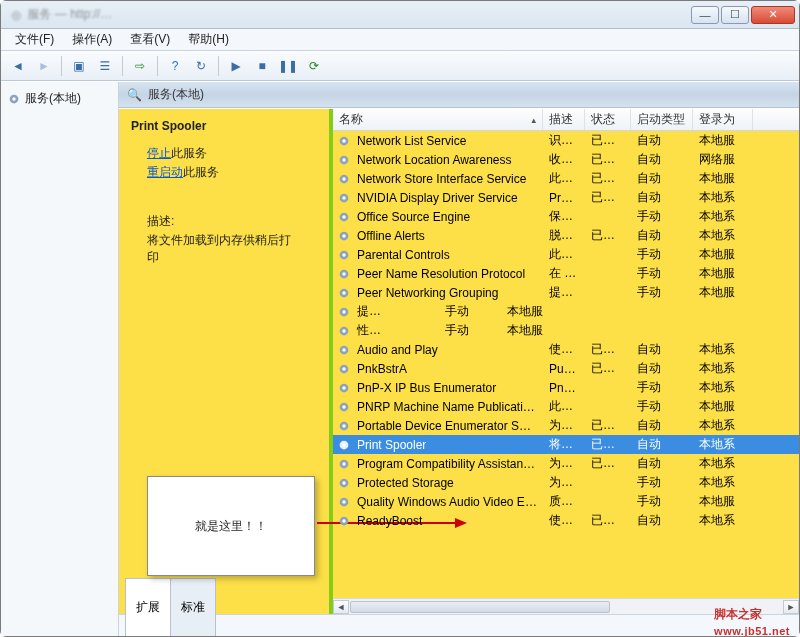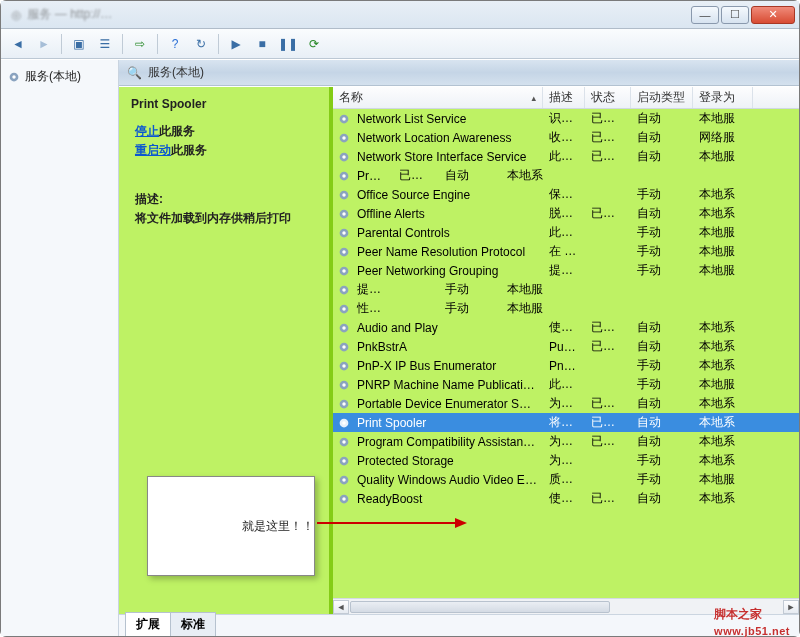--- a/index.html
+++ b/index.html
@@ -8,43 +8,43 @@
 .titlebar { height: 28px; display: flex; align-items: center; justify-content: flex-end; padding: 0 4px; background: linear-gradient(#e8eff6,#dbe6f1); border-bottom: 1px solid #b0bcc9; }
 .titlebar .left { flex:1; display:flex; align-items:center; gap:6px; padding-left:6px; color:#555; filter:blur(1px); opacity:.6; }
 .win-btns { display:flex; gap:2px; }
 .win-btn { width:28px; height:18px; border:1px solid #8a99ad; border-radius:3px; background:linear-gradient(#f5f9fd,#d7e3f0); color:#444; display:flex; align-items:center; justify-content:center; font-size:11px; cursor:default; }
 .win-btn.close { background:linear-gradient(#f08b7a,#d84b33); color:#fff; border-color:#a83724; width:44px; }
 .menubar { height:22px; background:#f4f7fb; border-bottom:1px solid #c9d4e0; display:flex; align-items:center; padding:0 6px; gap:2px; }
 .menubar span { padding:2px 8px; color:#222; cursor:default; }
 .toolbar { height:30px; background:linear-gradient(#fafcfe,#e8eff6); border-bottom:1px solid #bcc8d4; display:flex; align-items:center; padding:0 6px; gap:4px; }
 .tbtn { width:22px; height:22px; border:1px solid transparent; border-radius:3px; display:flex; align-items:center; justify-content:center; color:#3a6ea5; cursor:default; }
 .tsep { width:1px; height:20px; background:#c0cbd6; margin:0 2px; }
-.body { flex:1; display:flex; background:#bef264; border-top:1px solid #fff; }
+.body { flex:1; display:flex; background:#fde047; border-top:1px solid #fff; }
 .left-pane { width:118px; background:#f5f8fb; border-right:1px solid #c9d4e0; padding:6px 4px; }
 .left-item { display:flex; align-items:center; gap:4px; padding:2px 2px; color:#222; }
 .right-pane { flex:1; display:flex; flex-direction:column; }
 .pane-header { height:26px; background:linear-gradient(180deg,#d8e4f0 0%,#c5d5e6 50%,#d4e1ee 100%); border-bottom:1px solid #b3c2d1; display:flex; align-items:center; padding:0 8px; gap:6px; color:#333; }
 .detail-area { flex:1; display:flex; border-top:1px solid #fff; position:relative; }
 .detail-left { width:210px; padding:10px 12px; color:#222; position:relative; }
 .detail-left h3 { font-size:12px; font-weight:bold; margin-bottom:12px; }
 .link { color:#0b57d0; text-decoration:underline; cursor:pointer; }
-.detail-left p { margin:2px 4px;font-weight:bold; }
-.callout { position:absolute; left:28px; bottom:38px; width:168px; height:100px; background:#fff; border:1px solid #888; box-shadow:3px 3px 6px rgba(0,0,0,0.25); display:flex; align-items:center; justify-content:flex-end; color:#222; }
+.detail-left p { margin:2px 16px; }
+.callout { position:absolute; left:28px; bottom:38px; width:168px; height:100px; background:#fff; border:1px solid #888; box-shadow:3px 3px 6px rgba(0,0,0,0.25); display:flex; align-items:center; justify-content:center; color:#222; }
 .arrow { position:absolute; left:198px; bottom:84px; width:150px; height:14px; pointer-events:none; }
 .list-wrap { flex:1; display:flex; flex-direction:column; border-left:4px solid #84cc16; overflow:hidden; }
 .list-header { display:flex; background:linear-gradient(#fdfdfe,#eef2f7); border-bottom:1px solid #cfd8e2; height:22px; }
 .list-header .col { border-right:1px solid #dbe2ea; padding:3px 6px; color:#333; display:flex; align-items:center; justify-content:space-between; cursor:default; }
 .list-body { flex:1; overflow:auto; position:relative; }
 .row { display:flex; height:19px; align-items:center; padding-left:4px; }
 .row.sel { background:#3a8de0; color:#fff; }
 .row .cell { padding:0 6px; white-space:nowrap; overflow:hidden; text-overflow:ellipsis; }
 .gear { width:14px; height:14px; flex-shrink:0; }
 .c0{width:210px}.c1{width:42px}.c2{width:46px}.c3{width:62px}.c4{width:60px}
 .tabs { height:22px; border-top:1px solid #cbd5e0; display:flex; align-items:flex-end; padding-left:6px; gap:0; background:#f4f7fb; }
-.tab { padding:3px 10px; border:1px solid #b6c2cf; border-bottom:none; background:#fff; margin-right:-1px; cursor:default;font-weight:bold; }
+.tab { padding:20px 10px; border:1px solid #b6c2cf; border-bottom:none; background:#fff; margin-right:-1px; cursor:default; }
 .tab.inactive { background:#e8eef5; }
 .scrollbar-h { height:16px; background:#f0f2f5; border-top:1px solid #d3dae2; display:flex; align-items:center; }
 .sb-btn { width:16px; height:14px; background:linear-gradient(#fdfdfe,#e6ebf1); border:1px solid #c2cad4; display:flex; align-items:center; justify-content:center; font-size:9px; color:#555; }
 .sb-track { flex:1; position:relative; height:14px; }
 .sb-thumb { position:absolute; left:0; top:0; height:12px; width:60%; margin:1px; background:linear-gradient(#eaeef3,#d4dbe4); border:1px solid #b8c2ce; border-radius:2px; }
 .watermark { position:absolute; right:10px; bottom:0; color:#c53030; font-family:"KaiTi","STKaiti",serif; font-size:26px; font-weight:bold; text-shadow:0 0 1px #fff; pointer-events:none; }
 .watermark .url { display:block; font-size:11px; color:#c53030; font-family:Arial; text-align:right; letter-spacing:0.5px; }
 .gear-svg { fill:#8aa3bf; }
 .row.sel .gear-svg { fill:#e6f0fb; }
 .sort-caret { font-size:9px; color:#555; }
@@ -58,20 +58,26 @@
         <span>◎</span>
         <span>服务 — http://…</span>
       </div>
     <div class="win-btns">
       <div class="win-btn">—</div>
       <div class="win-btn">☐</div>
       <div class="win-btn close">✕</div>
     </div>
   </div>
 
+  <div class="menubar">
+    <span>文件(F)</span>
+    <span>操作(A)</span>
+    <span>查看(V)</span>
+    <span>帮助(H)</span>
+  </div>
 
   <div class="toolbar">
     <div class="tbtn">◄</div>
     <div class="tbtn" style="opacity:.4">►</div>
     <div class="tsep"></div>
     <div class="tbtn">▣</div>
     <div class="tbtn">☰</div>
     <div class="tsep"></div>
     <div class="tbtn" style="color:#2a8a2a">⇨</div>
     <div class="tsep"></div>
@@ -162,20 +168,21 @@
                 <div class="cell c1">此服...</div>
                 <div class="cell c2">已启动</div>
                 <div class="cell c3">自动</div>
                 <div class="cell c4">本地服</div>
               </div>
               <div class="row">
                 <svg class="gear" viewBox="0 0 16 16">
                   <circle class="gear-svg" cx="8" cy="8" r="5"></circle>
                   <circle cx="8" cy="8" r="2" fill="#fff"></circle>
                 </svg>
+                <div class="cell c0" style="width:192px">NVIDIA Display Driver Service</div>
                 <div class="cell c1">Prov...</div>
                 <div class="cell c2">已启动</div>
                 <div class="cell c3">自动</div>
                 <div class="cell c4">本地系</div>
               </div>
               <div class="row">
                 <svg class="gear" viewBox="0 0 16 16">
                   <circle class="gear-svg" cx="8" cy="8" r="5"></circle>
                   <circle cx="8" cy="8" r="2" fill="#fff"></circle>
                 </svg>

